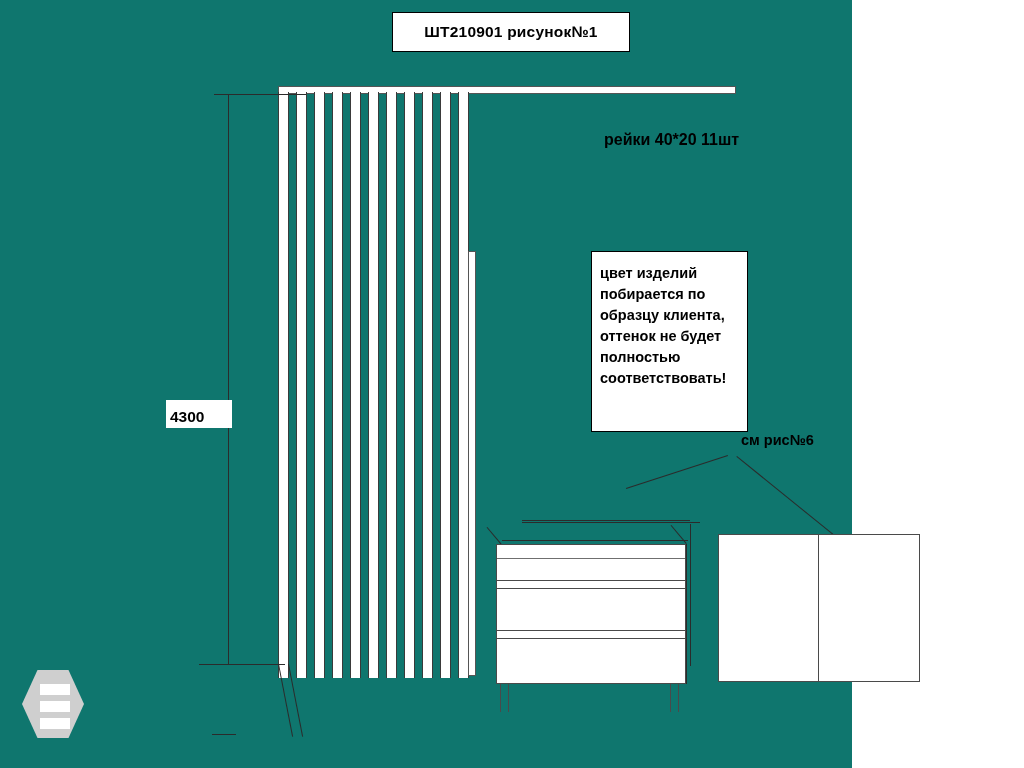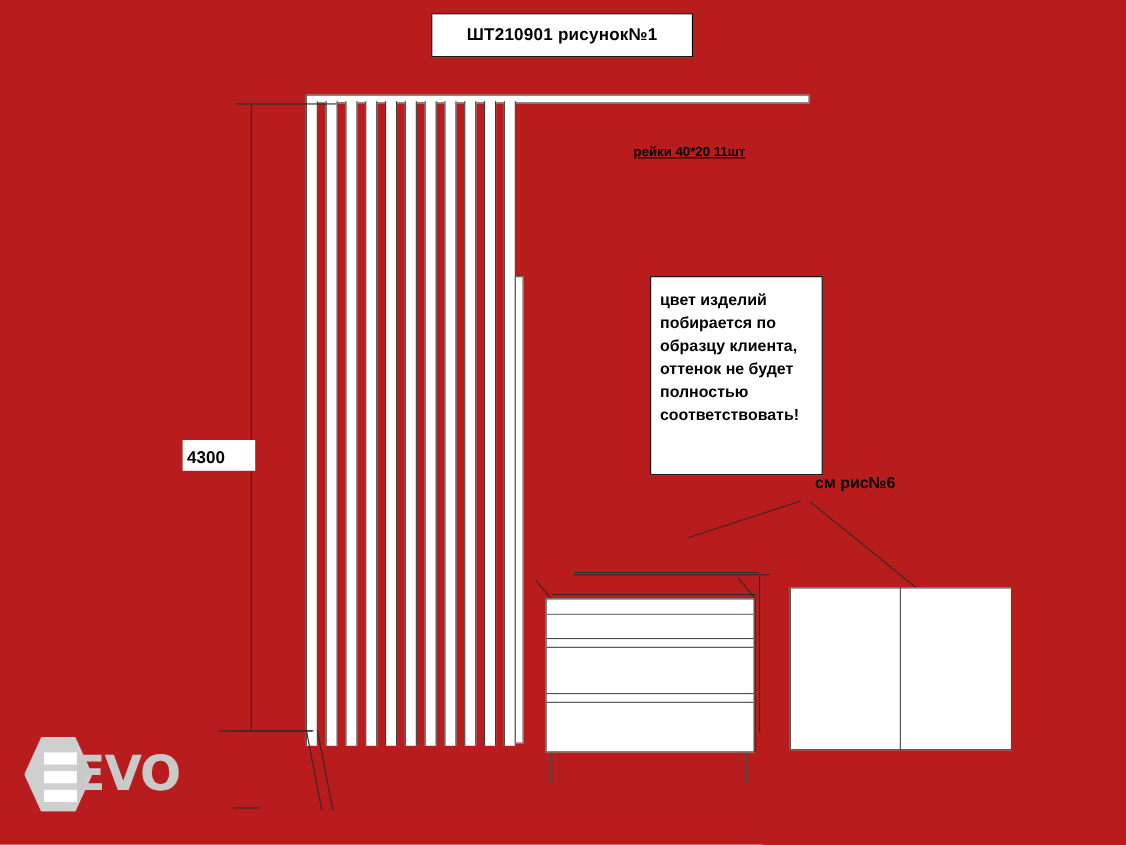--- a/index.html
+++ b/index.html
@@ -8,23 +8,23 @@
   }
   body {
     width: 1024px;
     height: 768px;
     background: #ffffff;
     font-family: "Liberation Sans", sans-serif;
     overflow: hidden;
   }
   #canvas {
     position: relative;
-    width: 1024px;
+    width: 852px;
     height: 768px;
-    background: #b91c1c;
+    background: #0f766e;
   }
 
   
   .boxed-label {
     position: absolute;
     border: 1px solid #000;
     background: #fff;
     font-weight: bold;
     color: #000;
     box-sizing: border-box;
@@ -53,24 +53,23 @@
     white-space: pre-line;
   }
 
   .plain-label {
     position: absolute;
     font-weight: bold;
     color: #000;
     white-space: nowrap;
   }
   #slats-label {
-    left: 576px;
+    left: 604px;
     top: 131px;
-    font-size: 12px;
-    text-decoration: underline;
+    font-size: 16px;
   }
   #see-fig2-label {
     left: 741px;
     top: 432px;
     font-size: 14.5px;
   }
   #dim-label {
     left: 170px;
     top: 408px;
     font-size: 15.5px;
@@ -339,16 +338,15 @@
 
   <div id="door-cabinet"></div>
   <div id="door-divider"></div>
 
   <div id="logo">
     <div id="logo-hex">
       <div class="logo-bar" style="top:14px;"></div>
       <div class="logo-bar" style="top:31px;"></div>
       <div class="logo-bar" style="top:48px;"></div>
     </div>
-    <div id="logo-text">EVO</div>
   </div>
 
 </div>
 
 </body></html>

